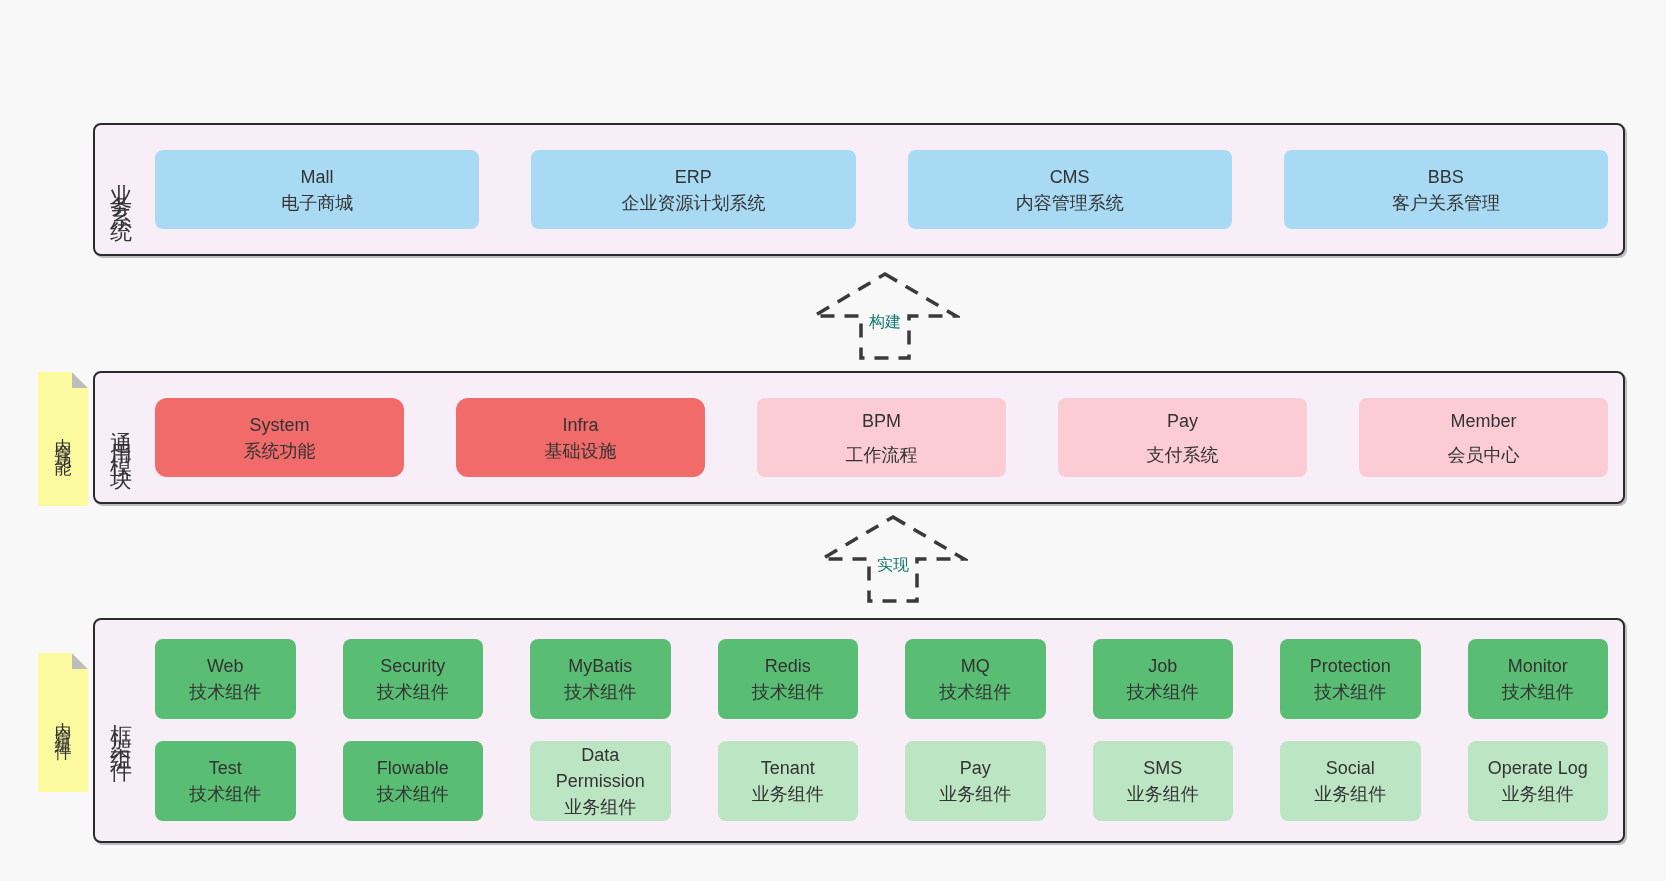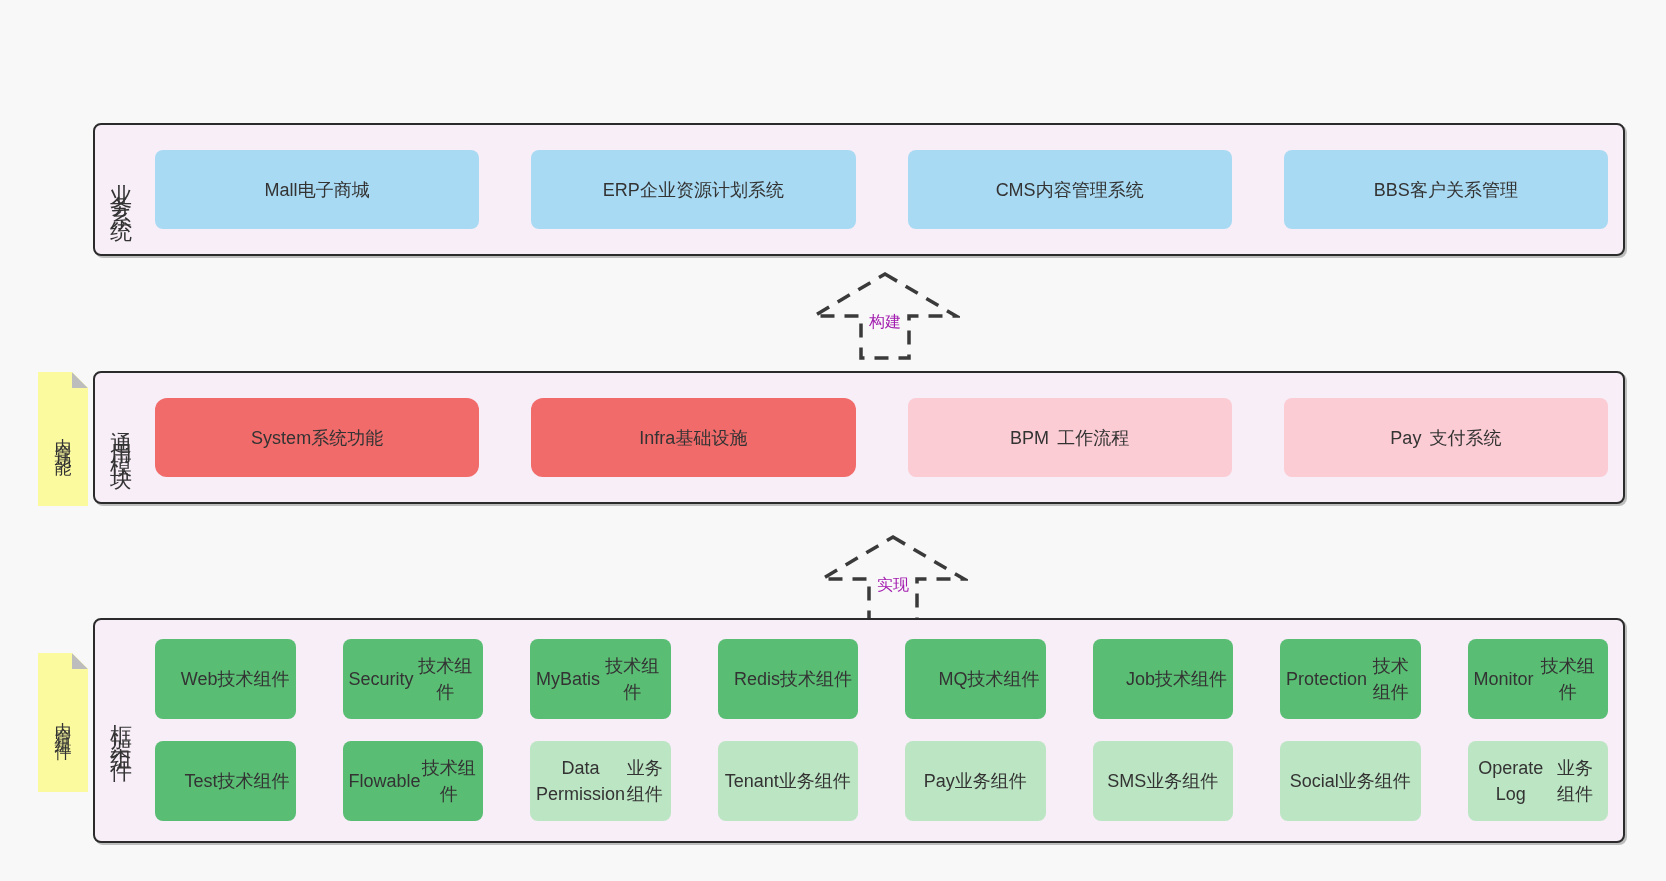--- a/index.html
+++ b/index.html
@@ -36,39 +36,39 @@
     position:absolute;left:60px;right:15px;top:25px;bottom:25px;
     display:flex;gap:52px;
   }
   .rows{
     position:absolute;left:60px;right:15px;top:19px;bottom:20px;
     display:flex;flex-direction:column;justify-content:space-between;
   }
   .row8{display:flex;gap:47px;height:80px;}
   .box{
     flex:1;border-radius:8px;
-    display:flex;align-items:center;justify-content:center;
+    display:flex;flex-direction:column;align-items:center;justify-content:center;
     text-align:center;font-size:18px;line-height:26px;color:#333;
     padding:2px 6px;box-sizing:border-box;
   }
   .box .t,.box .s{display:block;}
   .blue{background:var(--blue,#a9daf3);}
   .red{background:var(--red,#f16b6b);border-radius:12px;}
   .pink{background:var(--pink,#fbccd4);gap:8px;}
-  .green{background:var(--green,#5abd74);justify-content:flex-end;}
+  .green{background:var(--green,#5abd74);}
   .green-light{background:var(--green_light,#bce5c3);}
   
   .arrow{position:absolute;width:150px;height:90px;}
   .arrow-1{left:810px;top:271px;}
-  .arrow-2{left:818px;top:534px;}
+  .arrow-2{left:818px;top:514px;}
   .arrow svg{display:block;width:100%;height:100%;}
   .arrow-label{
     position:absolute;left:50%;top:40px;transform:translateX(-50%);
     background:var(--page_bg,#f8f8f8);padding:1px 3px;
-    font-size:16px;color:#a21caf;white-space:nowrap;
+    font-size:16px;color:#0f766e;white-space:nowrap;
   }
   
   .note{
     position:absolute;left:38px;width:50px;
     background:var(--note_yellow,#fbfa9f);
     clip-path:polygon(0 0,calc(100% - 16px) 0,100% 16px,100% 100%,0 100%);
     display:flex;align-items:center;justify-content:center;
   }
   .note-1{top:372px;height:134px;}
   .note-2{top:653px;height:139px;}
@@ -132,20 +132,24 @@
         <span class="s">基础设施</span>
       </div>
       <div class="box pink">
         <span class="t">BPM</span>
         <span class="s">工作流程</span>
       </div>
       <div class="box pink">
         <span class="t">Pay</span>
         <span class="s">支付系统</span>
       </div>
+      <div class="box pink">
+        <span class="t">Member</span>
+        <span class="s">会员中心</span>
+      </div>
     </div>
   </section>
 
   <div class="arrow arrow-2">
     <svg viewBox="0 0 150 90">
       <path d="M75,3 L146,45 L99,45 L99,87 L51,87 L51,45 L4,45 Z" fill="none" stroke="#3a3a3a" stroke-width="3.5" stroke-dasharray="14 10"></path>
     </svg>
     <span class="arrow-label">实现</span>
   </div>
 

